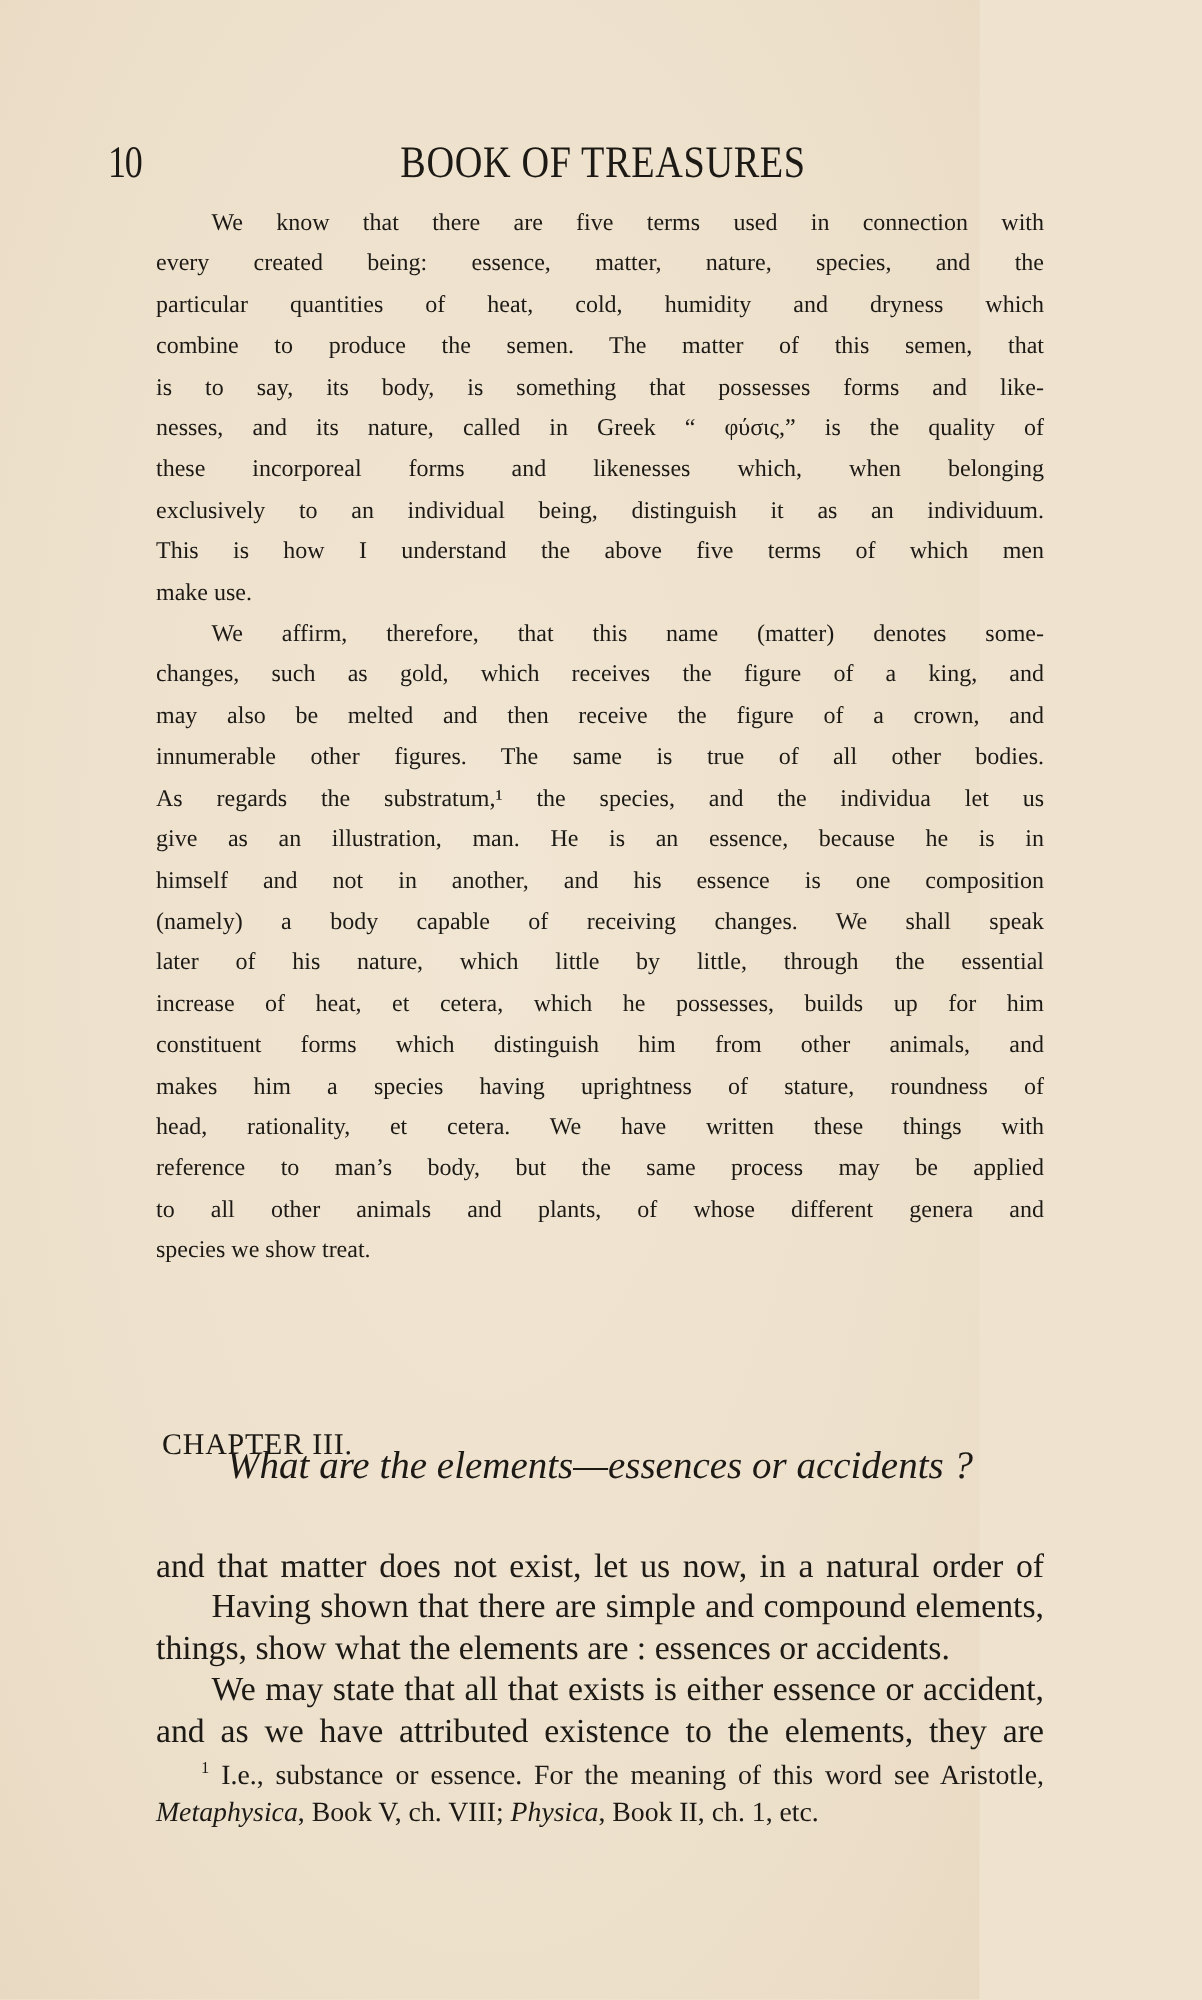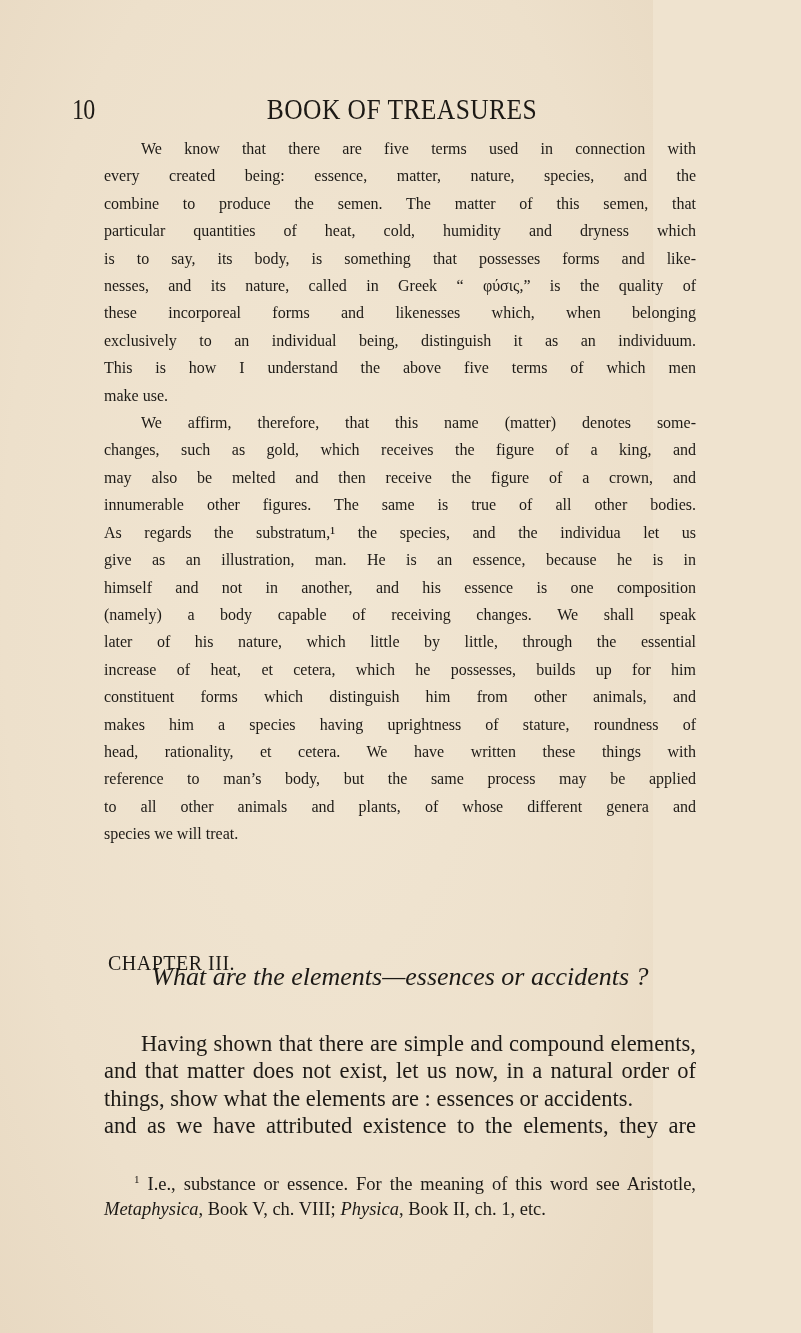--- a/index.html
+++ b/index.html
@@ -57,22 +57,22 @@
 
   <div class="header">
     <span class="page-number">10</span>
     <div class="running-title">BOOK OF TREASURES</div>
   </div>
 
   <div class="body-text">
     <div style="text-indent:0">
       <span class="line" style="padding-left:37px">We know that there are five terms used in connection with</span>
       <span class="line">every created being: essence, matter, nature, species, and the</span>
+      <span class="line">particular quantities of heat, cold, humidity and dryness which</span>
       <span class="line">combine to produce the semen.  The matter of this semen, that</span>
-      <span class="line">particular quantities of heat, cold, humidity and dryness which</span>
       <span class="line">is to say, its body, is something that possesses forms and like-</span>
       <span class="line">nesses, and its nature, called in Greek “ φύσις,” is the quality of</span>
       <span class="line">these incorporeal forms and likenesses which, when belonging</span>
       <span class="line">exclusively to an individual being, distinguish it as an individuum.</span>
       <span class="line">This is how I understand the above five terms of which men</span>
       <span class="line last">make use.</span>
     </div>
     <div>
       <span class="line" style="padding-left:37px">We affirm, therefore, that this name (matter) denotes some-</span>
       <span class="line">changes, such as gold, which receives the figure of a king, and</span>
@@ -82,34 +82,35 @@
       <span class="line">give as an illustration, man.  He is an essence, because he is in</span>
       <span class="line">himself and not in another, and his essence is one composition</span>
       <span class="line">(namely) a body capable of receiving changes.  We shall speak</span>
       <span class="line">later of his nature, which little by little, through the essential</span>
       <span class="line">increase of heat, et cetera, which he possesses, builds up for him</span>
       <span class="line">constituent forms which distinguish him from other animals, and</span>
       <span class="line">makes him a species having uprightness of stature, roundness of</span>
       <span class="line">head, rationality, et cetera.  We have written these things with</span>
       <span class="line">reference to man’s body, but the same process may be applied</span>
       <span class="line">to all other animals and plants, of whose different genera and</span>
-      <span class="line last">species we will treat.</span>
+      <span class="line last">species we show treat.</span>
     </div>
   </div>
 
   <div class="chapter">CHAPTER III.</div>
   <div class="chapter-subtitle">What are the elements—essences or accidents ?</div>
 
   <div class="body-text2">
     <div>
+      <span class="line">and that matter does not exist, let us now, in a natural order of</span>
       <span class="line" style="padding-left:37px">Having shown that there are simple and compound elements,</span>
-      <span class="line">and that matter does not exist, let us now, in a natural order of</span>
       <span class="line last">things, show what the elements are :  essences or accidents.</span>
     </div>
     <div>
+      <span class="line" style="padding-left:37px">We may state that all that exists is either essence or accident,</span>
       <span class="line">and as we have attributed existence to the elements, they are</span>
     </div>
   </div>
 
   <div class="footnote">
     <div class="line" style="padding-left:30px"><sup>1</sup> <span>I.e., substance or essence.  For the meaning of this word see Aristotle,</span></div>
     <div><i>Metaphysica</i><span>, Book V, ch. VIII; </span><i>Physica</i><span>, Book II, ch. 1, etc.</span></div>
   </div>
 
 </div>

